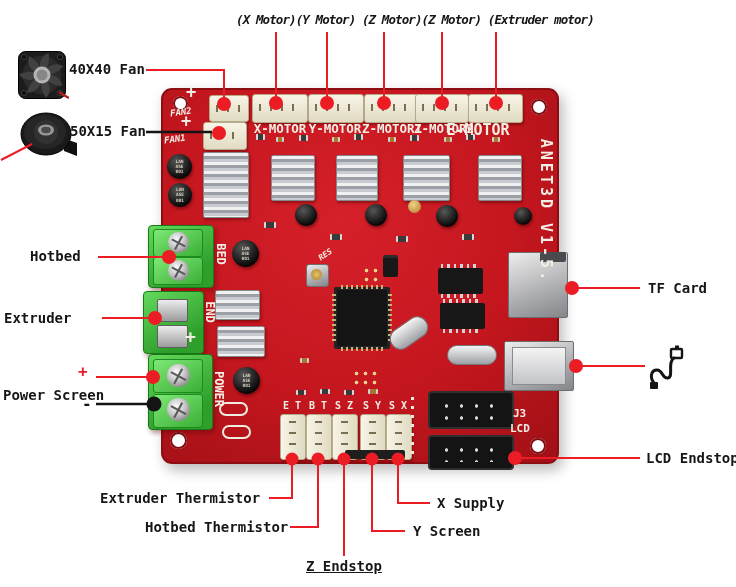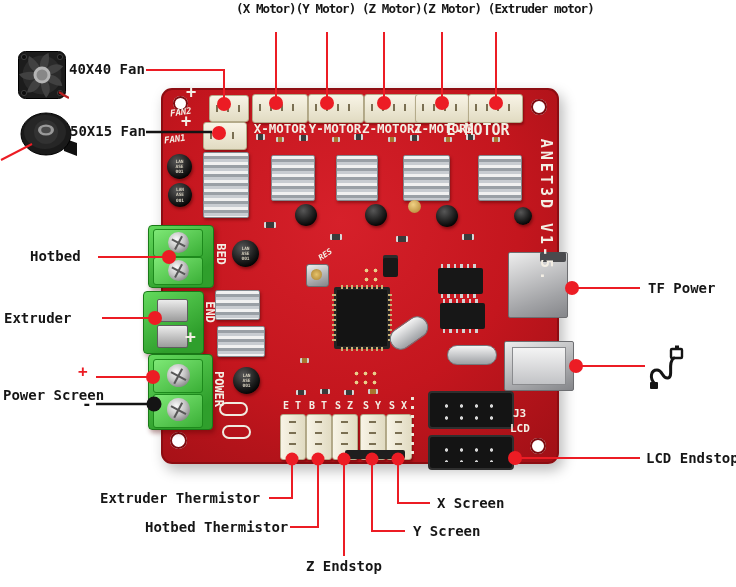--- a/index.html
+++ b/index.html
@@ -320,29 +320,29 @@
     <circle cx="154" cy="404" r="7.5" fill="#141414"></circle>
   </svg>
 
   <svg class="abs" style="left:648px;top:345px;" width="38" height="44" viewBox="0 0 38 44">
     <path d="M7 39 C1 33 3 25 9 25 C15 25 14 34 20 33 C26 32 19 17 26 13" fill="none" stroke="#141414" stroke-width="3" stroke-linecap="round"></path>
     <rect x="23" y="4" width="11" height="9" rx="1" fill="none" stroke="#141414" stroke-width="2.4"></rect>
     <rect x="27" y="0.5" width="4" height="3" fill="#141414"></rect>
     <rect x="2" y="37" width="8" height="7" rx="1" fill="#141414"></rect>
   </svg>
 
-  <div class="lbl top" style="left:236px;top:1px;">(X Motor)(Y Motor) (Z Motor)(Z Motor) (Extruder motor)</div>
+  <div class="lbl top" style="left:236px;top:12px;font-style:italic;">(X Motor)(Y Motor) (Z Motor)(Z Motor) (Extruder motor)</div>
   <div class="lbl" style="left:69px;top:61px;">40X40 Fan</div>
   <div class="lbl" style="left:70px;top:123px;">50X15 Fan</div>
   <div class="lbl" style="left:30px;top:248px;">Hotbed</div>
   <div class="lbl" style="left:4px;top:310px;">Extruder</div>
   <div class="sign" style="left:78px;top:365px;color:#ec1c24;">+</div>
   <div class="lbl" style="left:3px;top:387px;">Power Screen</div>
   <div class="sign" style="left:82px;top:397px;color:#141414;">-</div>
-  <div class="lbl" style="left:648px;top:280px;">TF Power</div>
+  <div class="lbl" style="left:648px;top:280px;">TF Card</div>
   <div class="lbl" style="left:646px;top:450px;">LCD Endstop</div>
   <div class="lbl" style="left:100px;top:490px;">Extruder Thermistor</div>
   <div class="lbl" style="left:145px;top:519px;">Hotbed Thermistor</div>
-  <div class="lbl" style="left:306px;top:558px;">Z Endstop</div>
+  <div class="lbl" style="left:306px;top:558px;text-decoration:underline;">Z Endstop</div>
   <div class="lbl" style="left:413px;top:523px;">Y Screen</div>
-  <div class="lbl" style="left:437px;top:495px;">X Screen</div>
+  <div class="lbl" style="left:437px;top:495px;">X Supply</div>
 
 </div>
 
 </body></html>

